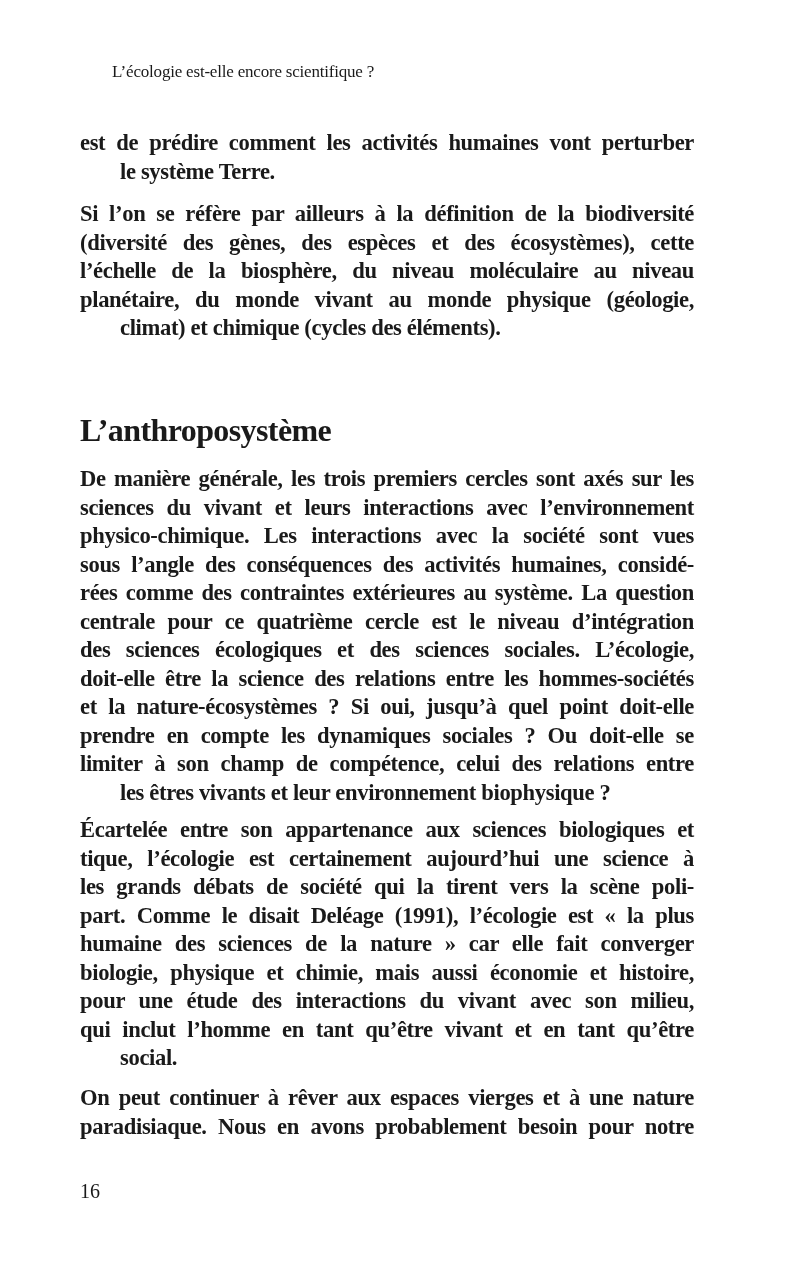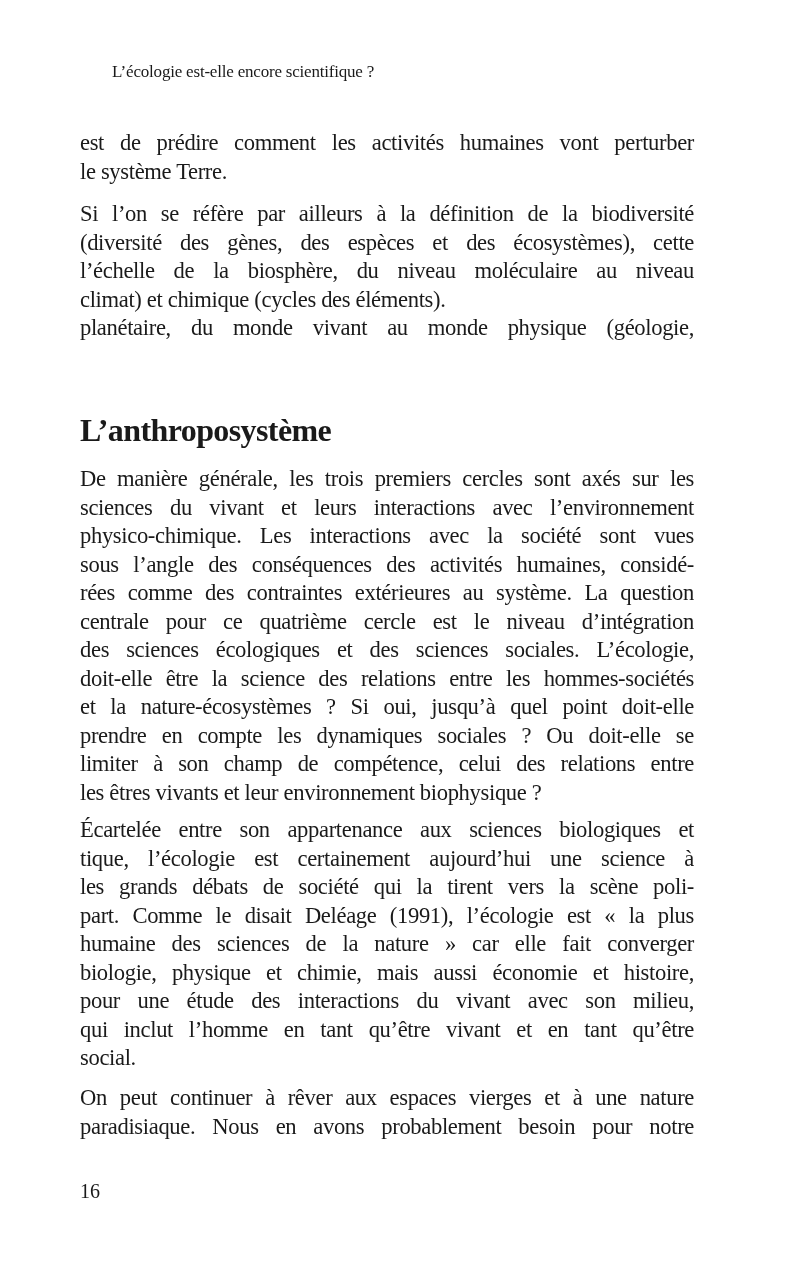--- a/index.html
+++ b/index.html
@@ -2,42 +2,42 @@
 <html><head>
 <meta charset="utf-8">
 <style>
   html, body { margin: 0; padding: 0; background: #ffffff; }
   body { width: 800px; height: 1267px; position: relative; overflow: hidden;
          font-family: "Liberation Serif", "DejaVu Serif", serif; color: #1a1a1a; }
   .page { position: absolute; left: 80px; top: 0; width: 614px; }
   .running-header { position: absolute; top: 62px; left: 0; font-size: 17px; letter-spacing: -0.2px; white-space: nowrap; margin-left: 32px; }
   .line { display: block; font-size: 22.6px; height: 28.5px; line-height: 28.5px; white-space: nowrap;
           text-align: justify; text-align-last: justify; letter-spacing: -0.35px; }
-  .line.last { text-align-last: left; }
-  .para { position: absolute; left: 0; width: 614px; }
+  .line.last { text-align-last: left; margin-left: 40px; }
+  .para { position: absolute; left: 0; width: 614px; font-weight: bold; }
   .heading { position: absolute; left: 0; top: 412px; font-size: 32px; font-weight: bold; letter-spacing: -0.6px; white-space: nowrap; }
   .page-number { position: absolute; left: 0; top: 1180px; font-size: 20px; }
 </style>
 </head>
 <body>
 
 <div class="page">
   <div class="running-header">L’écologie est-elle encore scientifique ?</div>
 
   <div class="para" style="top:129px">
     <span class="line">est de prédire comment les activités humaines vont perturber</span>
     <span class="line last">le système Terre.</span>
   </div>
 
   <div class="para" style="top:200px">
     <span class="line">Si l’on se réfère par ailleurs à la définition de la biodiversité</span>
     <span class="line">(diversité des gènes, des espèces et des écosystèmes), cette</span>
     <span class="line">l’échelle de la biosphère, du niveau moléculaire au niveau</span>
+    <span class="line">planétaire, du monde vivant au monde physique (géologie,</span>
     <span class="line last">climat) et chimique (cycles des éléments).</span>
-    <span class="line">planétaire, du monde vivant au monde physique (géologie,</span>
   </div>
 
   <h2 class="heading" style="margin:0">L’anthroposystème</h2>
 
   <div class="para" style="top:465px">
     <span class="line">De manière générale, les trois premiers cercles sont axés sur les</span>
     <span class="line">sciences du vivant et leurs interactions avec l’environnement</span>
     <span class="line">physico-chimique. Les interactions avec la société sont vues</span>
     <span class="line">sous l’angle des conséquences des activités humaines, considé-</span>
     <span class="line">rées comme des contraintes extérieures au système. La question</span>

